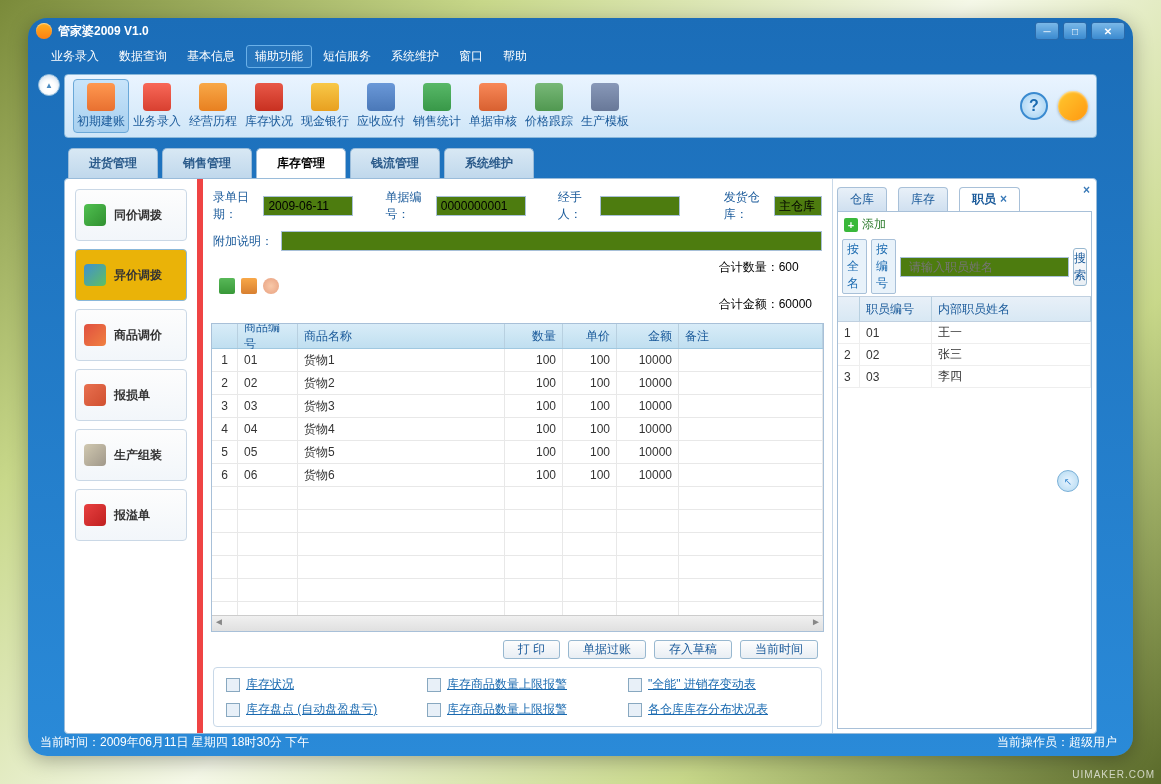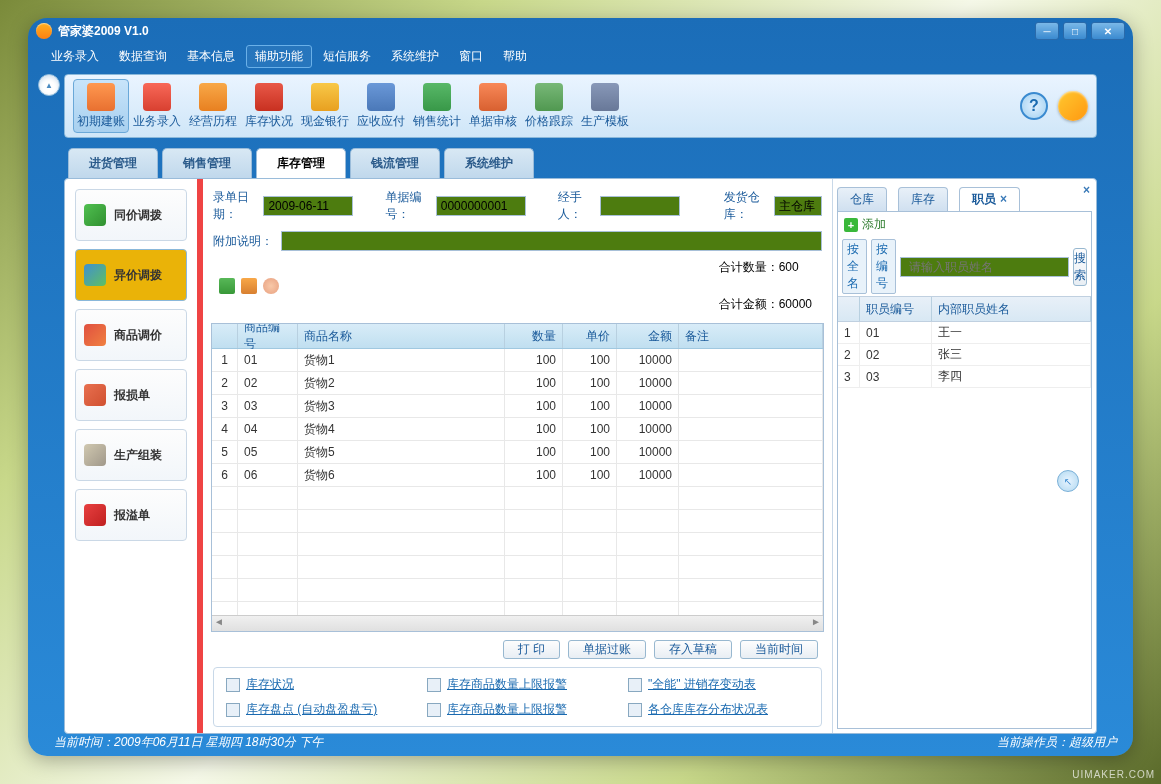--- a/index.html
+++ b/index.html
@@ -65,21 +65,21 @@
 .rp-body { flex:1; border:1px solid #a8c0d8; background:#fff; display:flex; flex-direction:column;}
 .rp-add { padding:4px 6px; display:flex; align-items:center; gap:4px; color:#2a7a2a; cursor:pointer;}
 .plus-icon{width:14px;height:14px;background:#3ab83a;border-radius:2px;display:flex;align-items:center;justify-content:center;color:#fff;font-weight:bold;font-size:11px;}
 .rp-search-row{display:flex; gap:4px; padding:2px 4px; align-items:center;}
 .rp-pill{padding:1px 4px; border:1px solid #a8c0d8; background:#e8f2fa; color:#1a6ab0; cursor:pointer; border-radius:2px;}
 .rp-grid-head{display:flex;background:linear-gradient(#e8f0f8,#d8e8f4);border-top:1px solid #c0d0e0;border-bottom:1px solid #c0d0e0;}
 .rgw0{width:22px;} .rgw1{width:72px;} .rgw2{flex:1;}
 .rp-row{display:flex;border-bottom:1px solid #eee;}
 .rp-row .gcell{height:21px;border-right:1px solid #eee;color:#333;}
 .up-btn{position:absolute;right:12px;top:148px;width:22px;height:22px;border-radius:50%;background:radial-gradient(#e8f4ff,#b0d8f0);border:1px solid #7ab0d8;display:flex;align-items:center;justify-content:center;cursor:pointer;color:#3a8ad0;font-size:10px;}
-.statusbar { position:absolute; bottom:4px; left:20px; right:10px; height:20px; display:flex; align-items:center; color:#fff; padding:0 6px;font-style:italic;}
+.statusbar { position:absolute; bottom:4px; left:6px; right:10px; height:20px; display:flex; align-items:center; color:#fff; padding:0 6px;}
 .statusbar .spacer{flex:1;}
 .watermark{position:absolute;right:6px;bottom:4px;color:rgba(255,255,255,0.7);font-size:10px;letter-spacing:1px;}
 </style>
 </head>
 <body>
 
 <div class="window">
   <div class="titlebar">
     <div class="app-icon"></div>
     <div class="titlebar-title">管家婆2009 V1.0</div>

